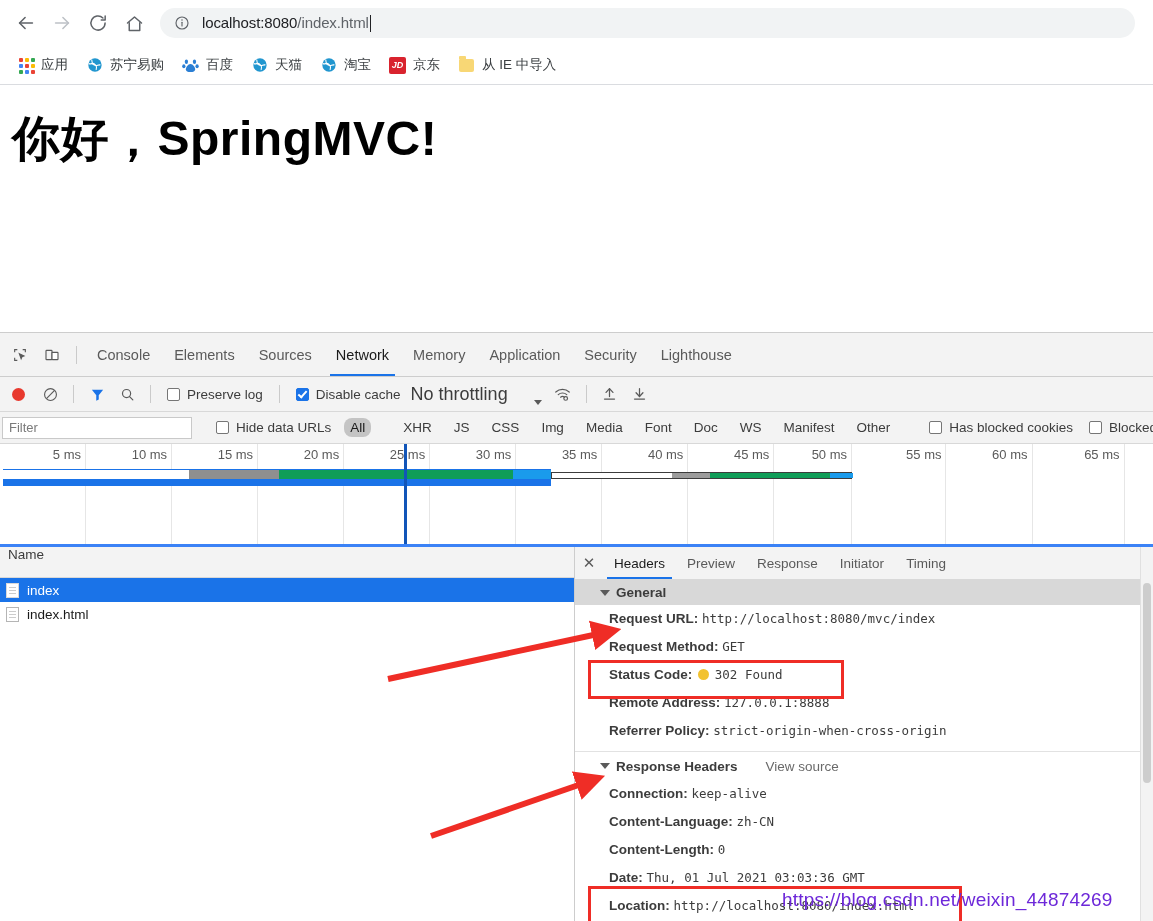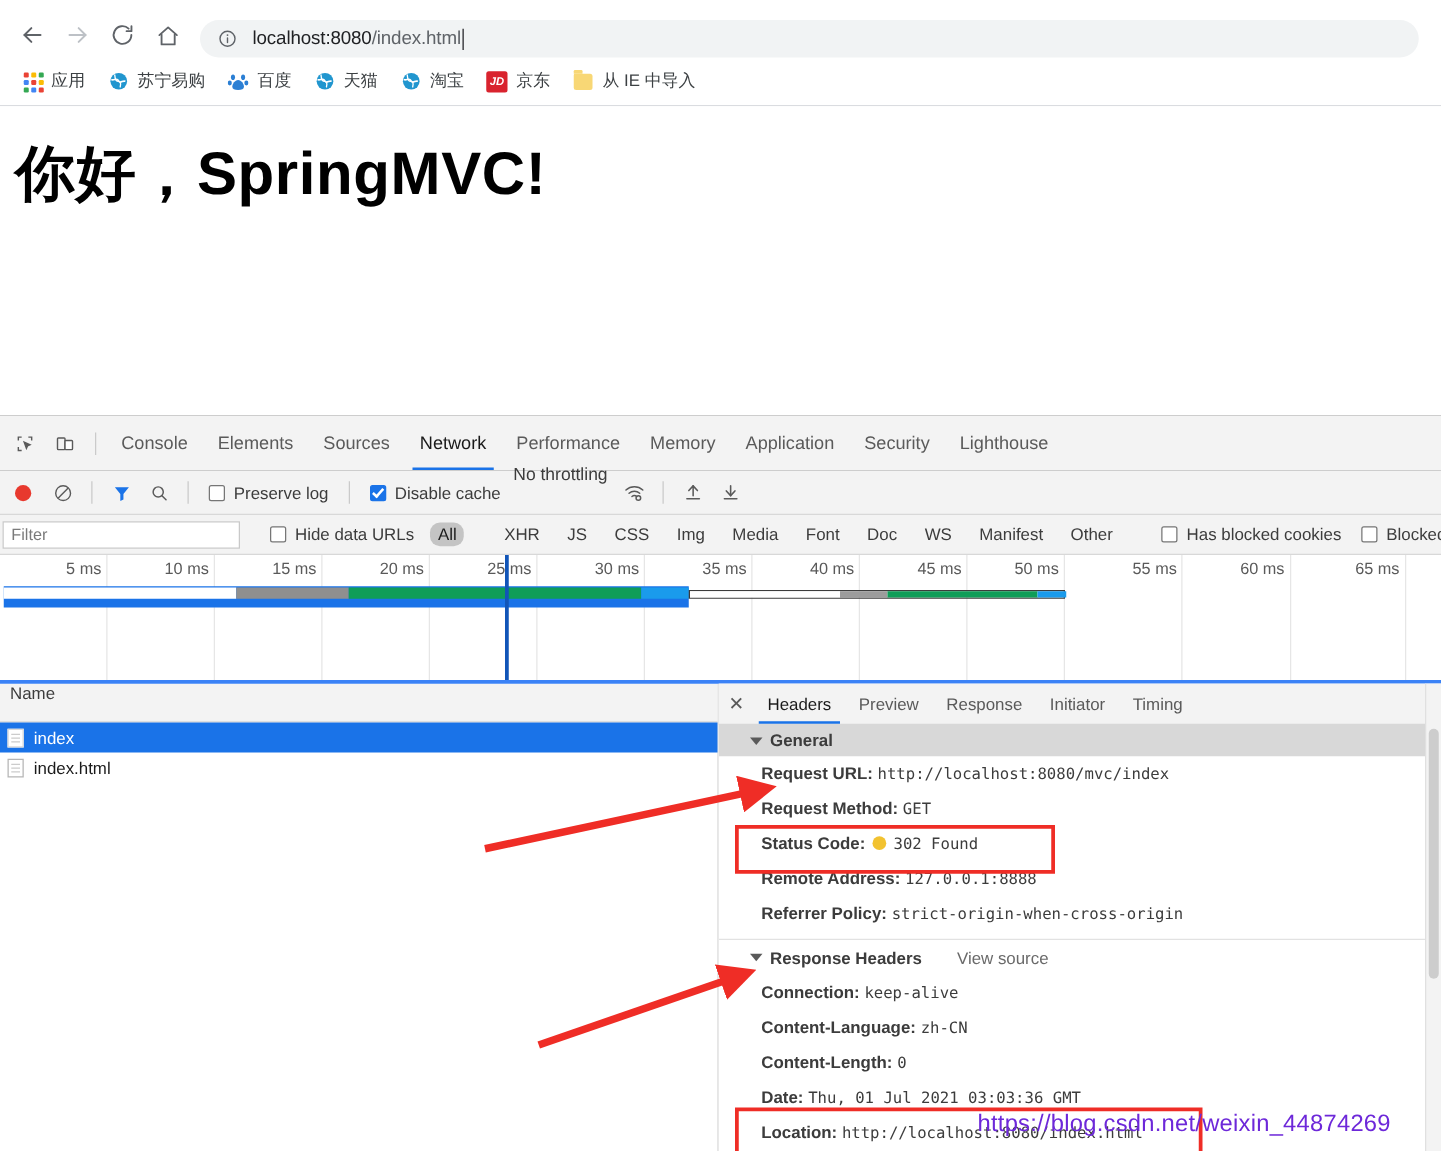--- a/index.html
+++ b/index.html
@@ -11,21 +11,21 @@
     font-family: "Liberation Sans", sans-serif;
     overflow: hidden;
     position: relative;
     color: #202124;
   }
 
   
   .browser-toolbar {
     height: 46px;
     display: flex;
-    align-items: flex-end;
+    align-items: center;
     padding: 0 8px;
     background: #ffffff;
   }
   .nav-btn {
     width: 36px; height: 36px;
     display: flex; align-items: center; justify-content: center;
     border-radius: 50%;
     color: #5f6368;
     flex: none;
   }
@@ -241,24 +241,23 @@
     display: flex;
     align-items: center;
     gap: 7px;
     font-size: 13.5px;
     color: #3c3c3c;
     margin: 0 8px;
     white-space: nowrap;
   }
   .throttle-sel {
     display: flex; align-items: flex-end; gap: 26px;
-    font-size: 14px; color: #3c3c3c;
+    font-size: 18px; color: #3c3c3c;
     margin-left: 2px;
     white-space: nowrap;
-    flex-direction: column;
   }
   .tri-down {
     width: 0; height: 0;
     border-left: 4px solid transparent;
     border-right: 4px solid transparent;
     border-top: 5px solid #5a5a5a;
   }
 
   
   .dt-filterbar {
@@ -651,21 +650,20 @@
       <svg width="16" height="16" viewBox="0 0 24 24" fill="none" stroke="currentColor" stroke-width="1.7">
           <rect x="3" y="5" width="9" height="14" rx="1"></rect>
           <rect x="12" y="8" width="9" height="11" rx="1" fill="#fff"></rect>
         </svg>
     </div>
     <div class="dt-sep"></div>
     <div class="dt-tab">Console</div>
     <div class="dt-tab">Elements</div>
     <div class="dt-tab">Sources</div>
     <div class="dt-tab active">Network</div>
-    <div class="dt-tab">Performance</div>
     <div class="dt-tab">Memory</div>
     <div class="dt-tab">Application</div>
     <div class="dt-tab">Security</div>
     <div class="dt-tab">Lighthouse</div>
   </div>
 
   <div class="dt-nettoolbar">
     <div class="rec-dot"></div>
     <div class="clear-icon">
       <svg width="15" height="15" viewBox="0 0 24 24" fill="none" stroke="currentColor" stroke-width="1.8">

